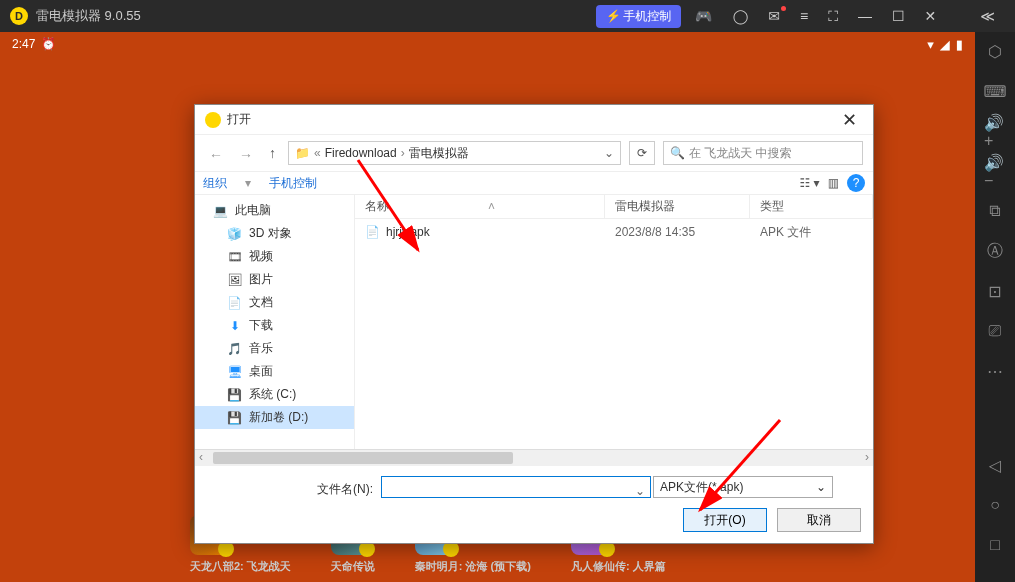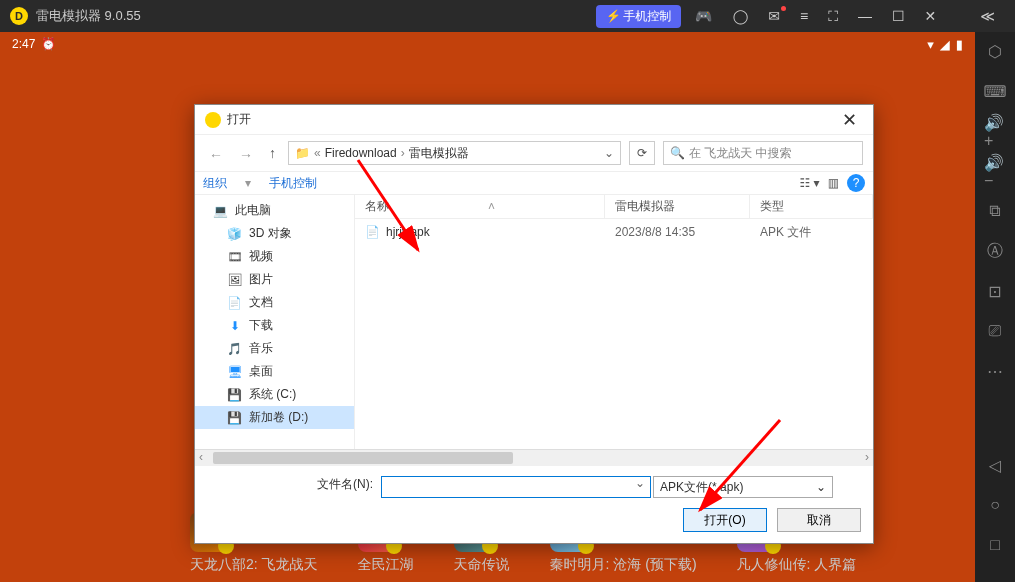--- a/index.html
+++ b/index.html
@@ -25,21 +25,21 @@
 
 .bottombar { position: absolute; bottom: 8px; left: 0; right: 0; display: flex; gap: 40px; padding: 0 190px; }
 .bottombar .thumb { text-align: center; }
 .bottombar .thumb-img { width: 40px; height: 40px; border-radius: 8px; margin-bottom: 4px; position: relative; }
 .bottombar .thumb-img.c1 { background: linear-gradient(135deg,#8b4513,#ff8c00); }
 .bottombar .thumb-img.c2 { background: linear-gradient(135deg,#dc143c,#ff6347); }
 .bottombar .thumb-img.c3 { background: linear-gradient(135deg,#4682b4,#87ceeb); }
 .bottombar .thumb-img.c4 { background: linear-gradient(135deg,#2f4f4f,#5f9ea0); }
 .bottombar .thumb-img.c5 { background: linear-gradient(135deg,#9370db,#ba55d3); }
 .bottombar .badge { position: absolute; bottom: -2px; right: -4px; width: 16px; height: 16px; background: #ffd700; border-radius: 50%; }
-.bottombar .label { color: #ccc; font-size: 14px; white-space: nowrap; }
+.bottombar .label { color: #ccc; font-size: 11px; white-space: nowrap; font-weight: bold; }
 
 .rightbar { width: 40px; background: #222; display: flex; flex-direction: column; align-items: center; padding-top: 8px; gap: 18px; }
 .rightbar .rbtn { width: 22px; height: 22px; color: #888; cursor: pointer; display: flex; align-items: center; justify-content: center; font-size: 16px; }
 
 
 .dialog { position: absolute; top: 72px; left: 194px; width: 680px; height: 440px; background: #fff; border: 1px solid #888; box-shadow: 0 4px 20px rgba(0,0,0,0.4); font-size: 12px; color: #333; }
 .dlg-title { height: 30px; display: flex; align-items: center; padding: 0 10px; border-bottom: 1px solid #eee; }
 .dlg-title .dlg-logo { width: 16px; height: 16px; border-radius: 50%; background: #ffd700; margin-right: 6px; }
 .dlg-title .close { margin-left: auto; font-size: 18px; cursor: pointer; padding: 0 6px; }
 
@@ -72,21 +72,21 @@
 .fl-row { display: flex; height: 26px; align-items: center; }
 .fl-row .cell { padding: 0 10px; }
 .fl-row .c-name { flex: 0 0 250px; display: flex; align-items: center; gap: 6px; }
 .fl-row .c-date { flex: 0 0 145px; color: #666; }
 .fl-row .c-type { flex: 1; color: #666; }
 
 .dlg-scroll { height: 17px; background: #f0f0f0; border-top: 1px solid #ddd; position: relative; }
 .dlg-scroll .thumb { position: absolute; left: 18px; top: 2px; height: 12px; width: 300px; background: #ccc; border-radius: 2px; }
 
 .dlg-footer { height: 78px; padding: 10px 12px; }
-.dlg-footer .row { display: flex; align-items: flex-start; gap: 8px; margin-bottom: 10px; }
+.dlg-footer .row { display: flex; align-items: flex-end; gap: 8px; margin-bottom: 10px; }
 .dlg-footer label { padding-left: 110px; }
 .dlg-footer .fn-input { flex: 1; border: 1px solid #0078d7; height: 22px; padding: 0 6px; max-width: 270px; }
 .dlg-footer .filter { width: 180px; border: 1px solid #aaa; height: 22px; display: flex; align-items: center; padding: 0 6px; justify-content: space-between; }
 .dlg-footer .btns { display: flex; justify-content: flex-end; gap: 10px; }
 .dlg-footer button { width: 84px; height: 24px; border: 1px solid #aaa; background: #f0f0f0; cursor: pointer; font-size: 12px; }
 .dlg-footer button.primary { border: 1px solid #0078d7; background: #e5f1fb; }
 
 
 .arrow { position: absolute; pointer-events: none; }
 .arrow svg { overflow: visible; }
@@ -123,26 +123,20 @@
       </div>
     </div>
 
 
     <div class="bottombar">
       <div class="thumb">
           <div class="thumb-img c1">
             <div class="badge"></div>
           </div>
           <div class="label">天龙八部2: 飞龙战天</div>
-        </div>
-      <div class="thumb">
-          <div class="thumb-img c2">
-            <div class="badge"></div>
-          </div>
-          <div class="label">全民江湖</div>
         </div>
       <div class="thumb">
           <div class="thumb-img c4">
             <div class="badge"></div>
           </div>
           <div class="label">天命传说</div>
         </div>
       <div class="thumb">
           <div class="thumb-img c3">
             <div class="badge"></div>

